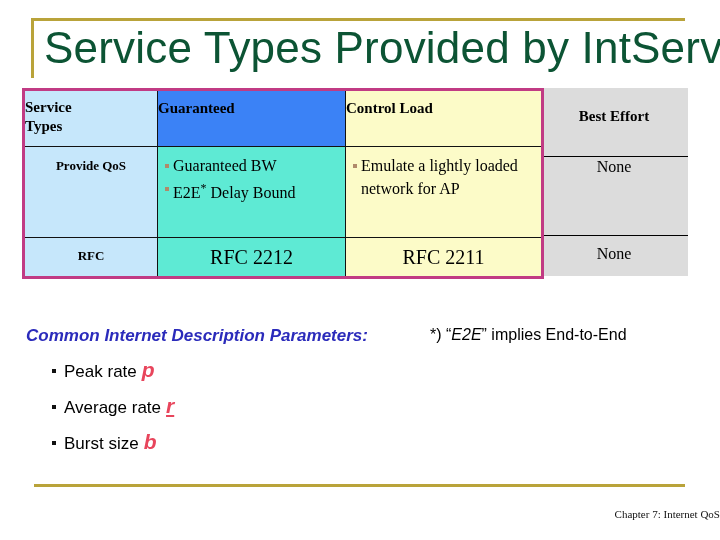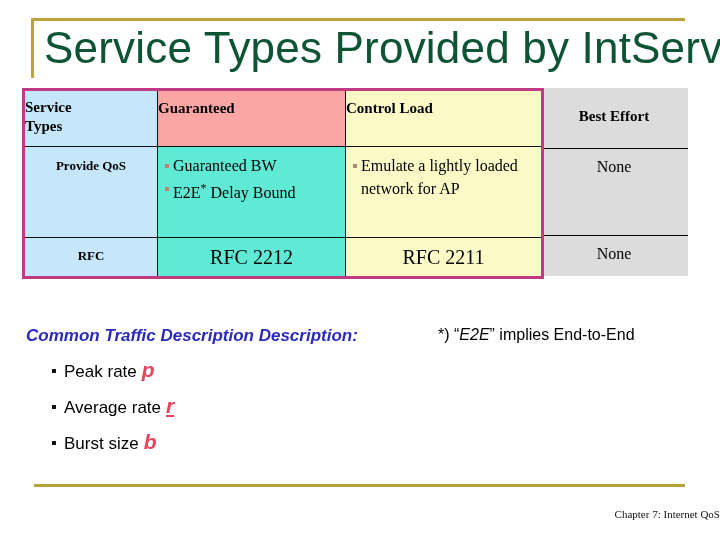--- a/index.html
+++ b/index.html
@@ -75,21 +75,21 @@
   .be-cell {
     position: absolute;
     left: 518px;
     width: 148px;
     box-sizing: border-box;
     text-align: center;
     color: #000000;
   }
   .be-cell.hdr {
     top: 0px;
-    height: 61px;
+    height: 69px;
     border-bottom: 1px solid #000000;
     font-weight: bold;
     font-size: 15px;
     line-height: 57px;
   }
   .be-cell.r1 {
     top: 57px;
     height: 91px;
     border-bottom: 1px solid #000000;
     font-size: 16px;
@@ -119,21 +119,21 @@
   #main-table col.c-ctrl  { width: 197px; }
 
   #main-table td {
     border: 1px solid #111111;
     padding: 0;
     vertical-align: top;
     box-sizing: border-box;
   }
 
   .cell-type   { background: #c6e7fb; }
-  .cell-guar-h { background: #fca5a5; }
+  .cell-guar-h { background: #3b82f6; }
   .cell-guar   { background: #5eead4; }
   .cell-ctrl   { background: #fcfbc8; }
 
   .hdr-text {
     display: block;
     text-align: left;
     font-weight: bold;
     font-size: 15px;
     line-height: 19px;
     padding-top: 8px;
@@ -229,21 +229,20 @@
 
   #e2e-note {
     position: absolute;
     left: 430px;
     top: 324px;
     font-family: "Liberation Sans", sans-serif;
     font-size: 16px;
     line-height: 22px;
     color: #000000;
     white-space: nowrap;
-    margin-left: 8px;
   }
   #e2e-note .it { font-style: italic; }
 
   
   #footer-center {
     position: absolute;
     left: 0;
     top: 508px;
     width: 720px;
     text-align: right;
@@ -322,21 +321,21 @@
         </td>
         <td class="cell-ctrl">
           <span class="plain-center">RFC 2211</span>
         </td>
       </tr>
     </tbody>
   </table>
 </div>
 
 <div id="params-block">
-  <div id="params-title">Common Traffic Description Description:</div>
+  <div id="params-title">Common Internet Description Parameters:</div>
 
   <div class="param-item">
     <span>Peak rate</span><span class="param-var">p</span>
   </div>
 
   <div class="param-item">
     <span>Average rate</span><span class="param-var underscored">r</span>
   </div>
 
   <div class="param-item">

